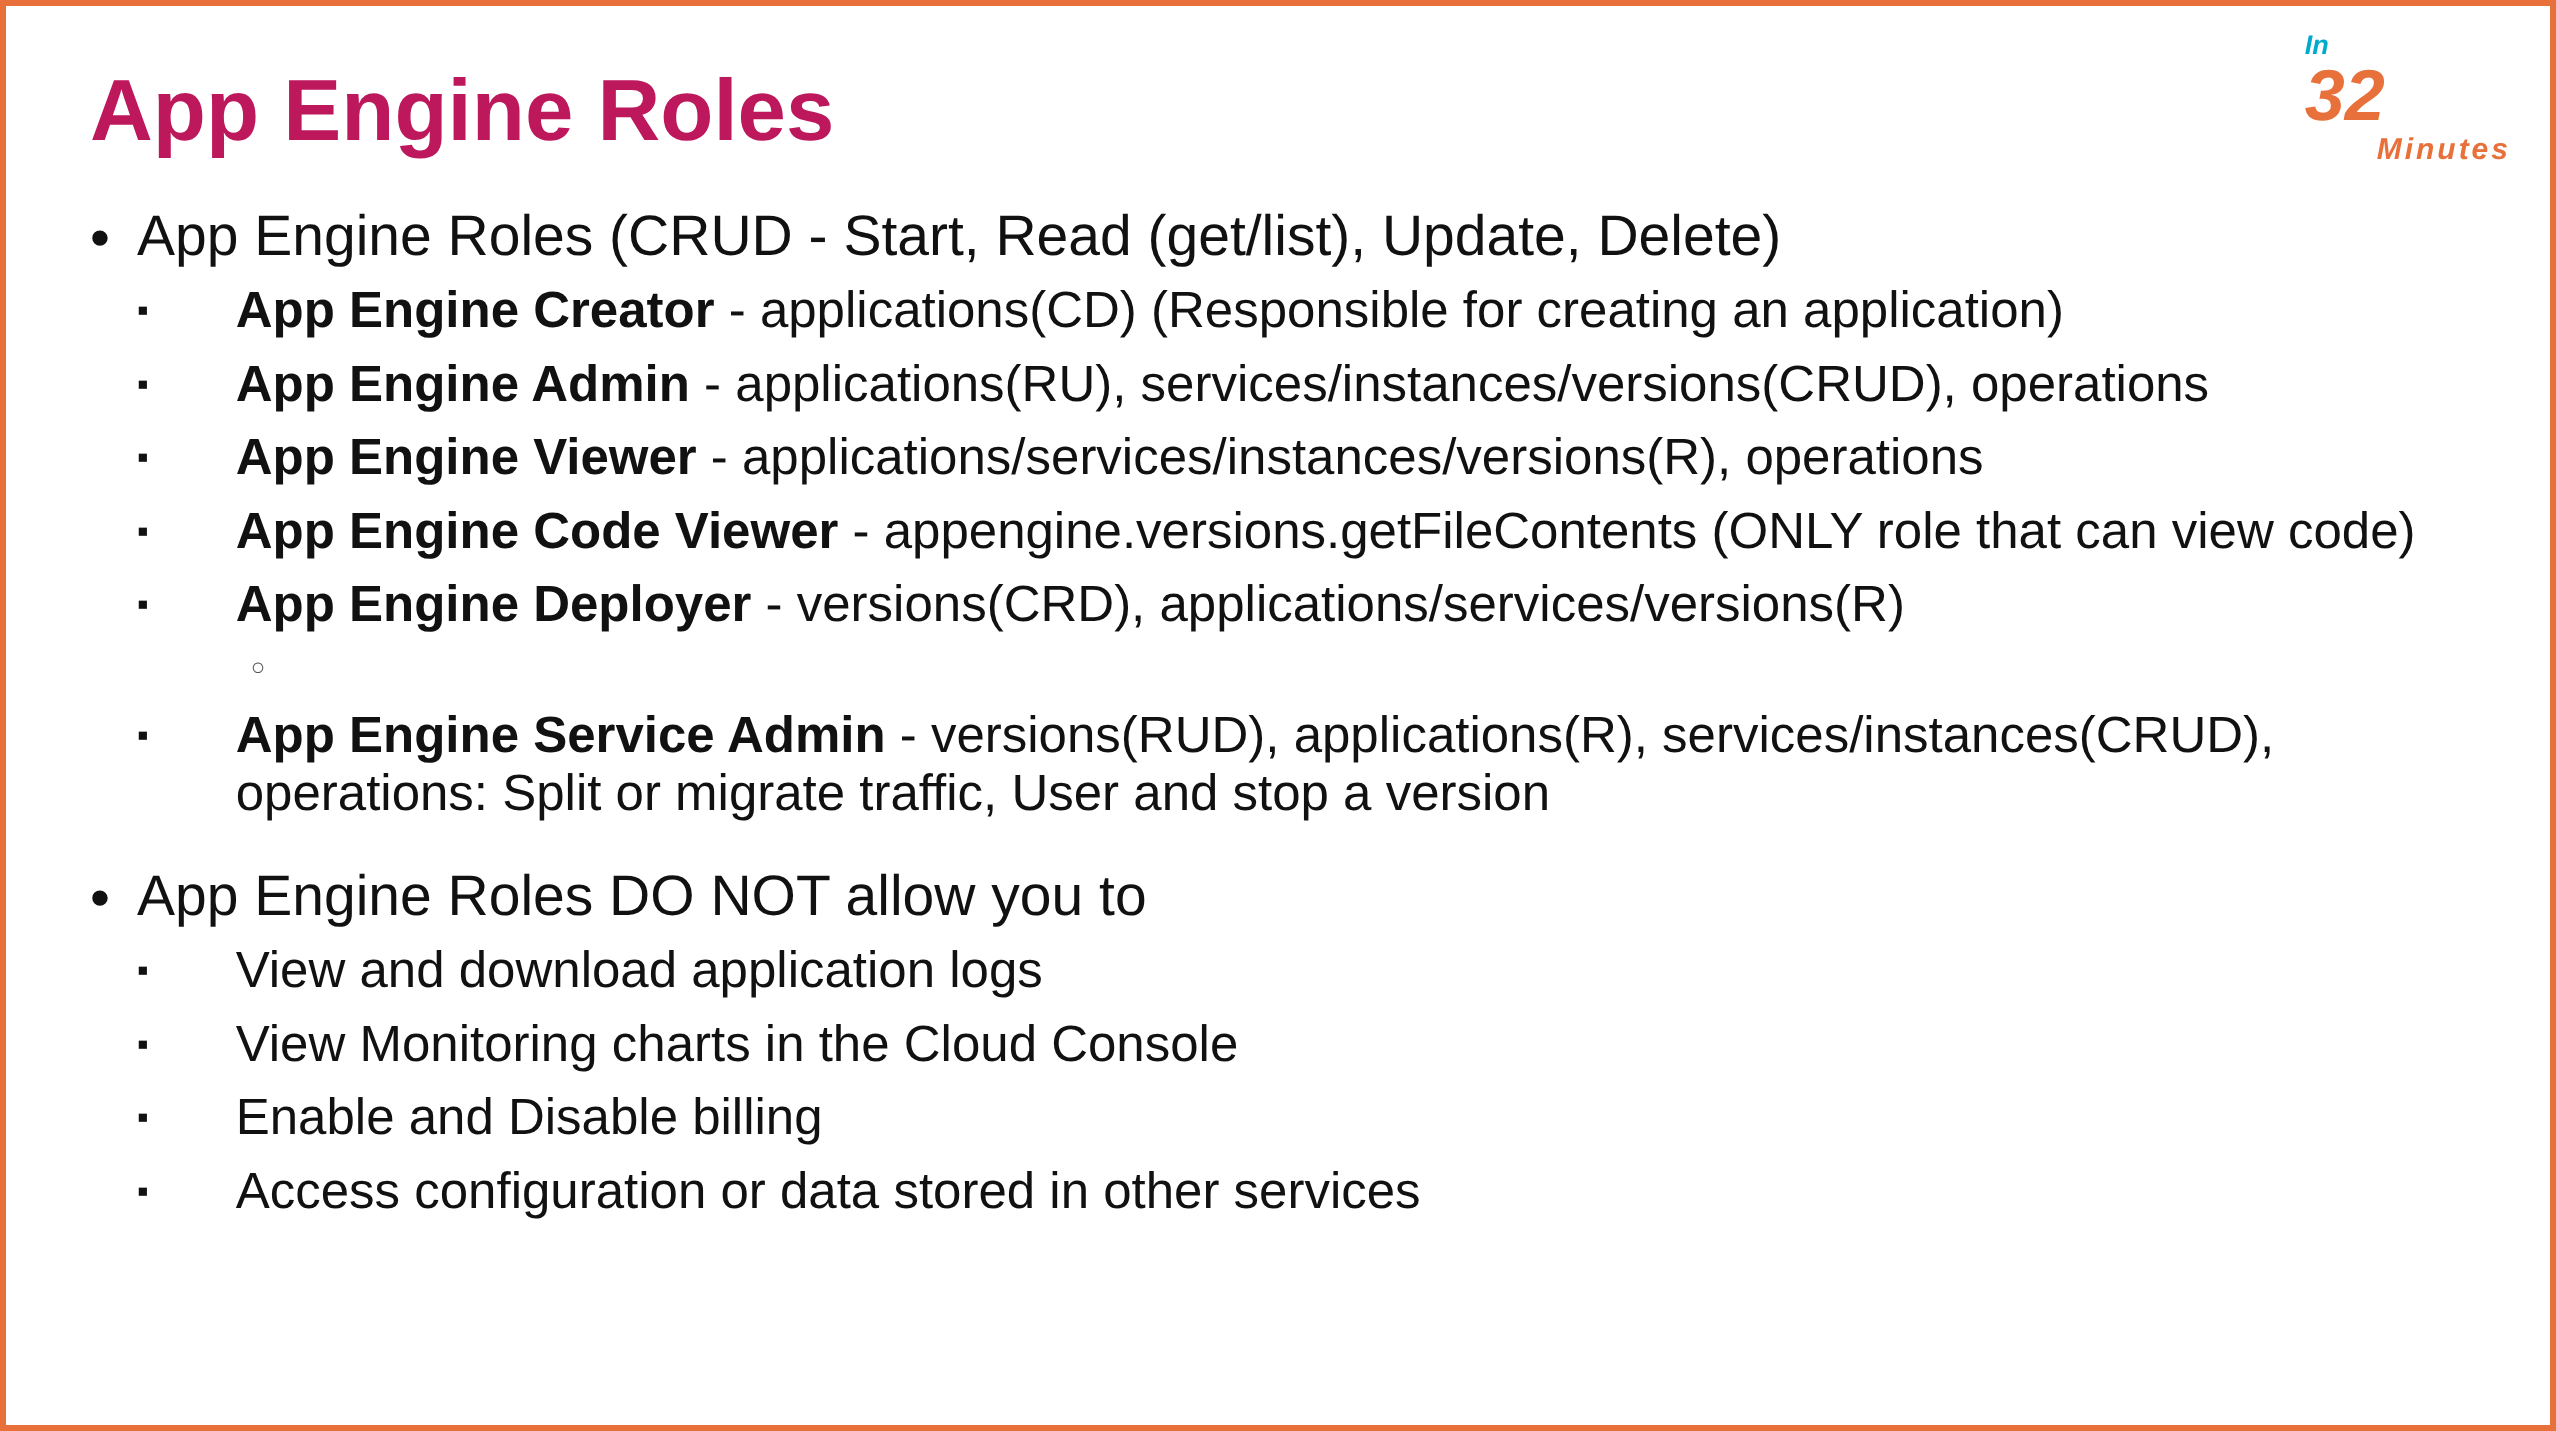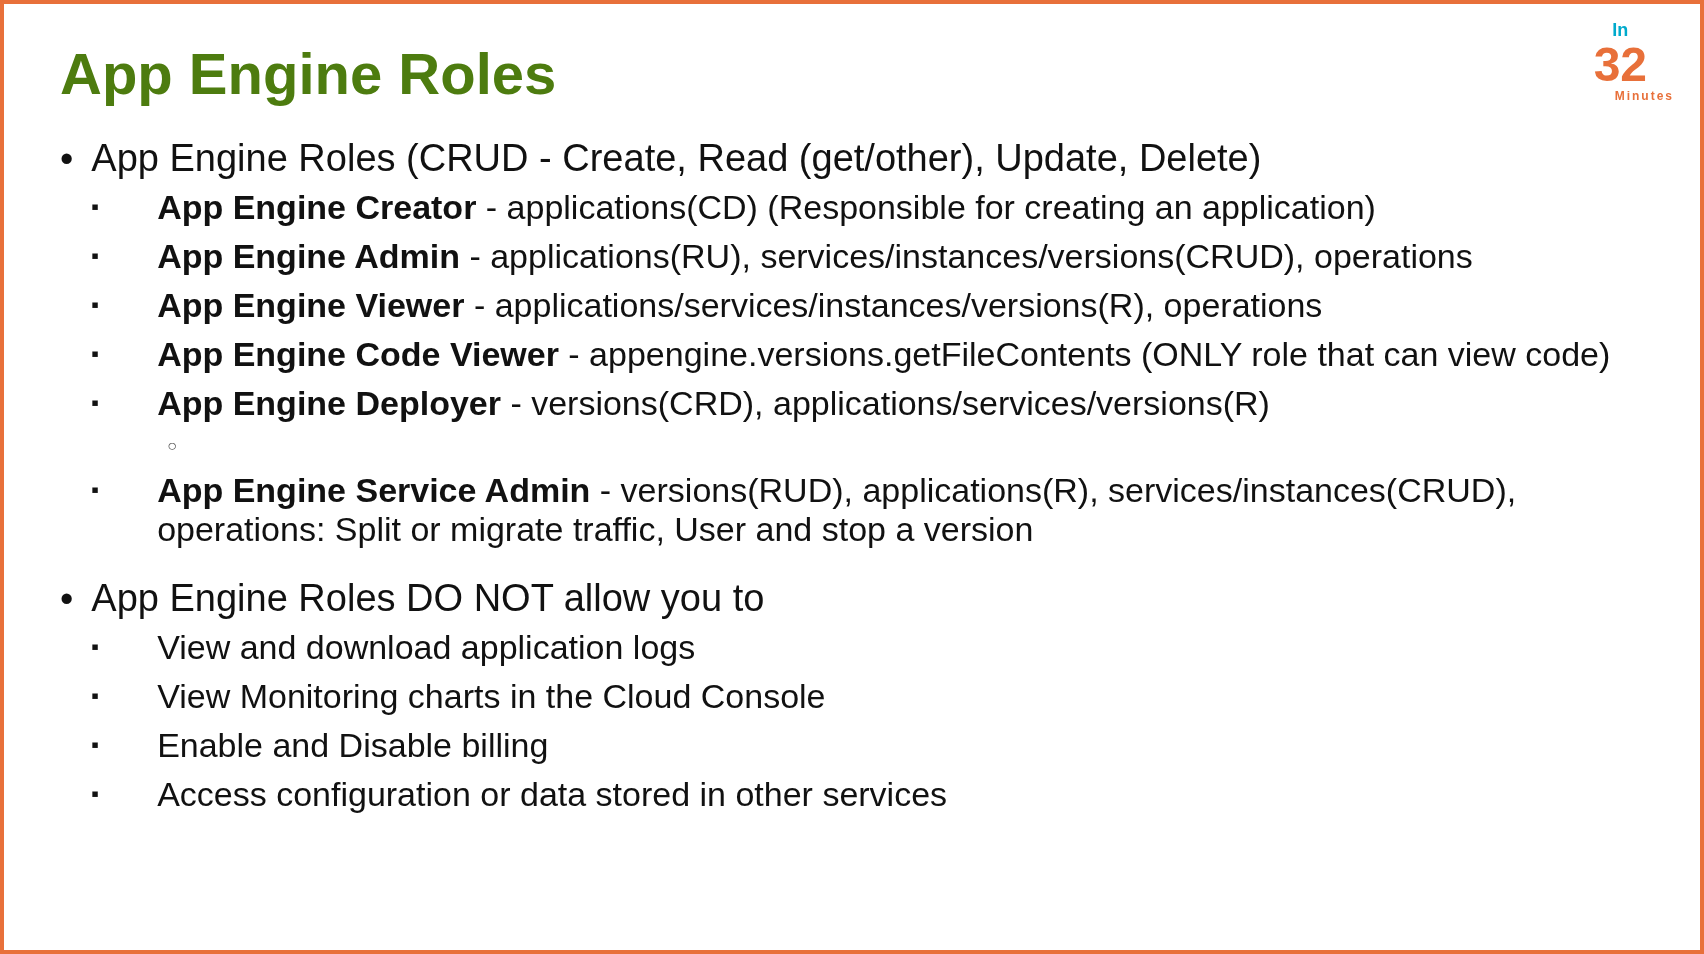--- a/index.html
+++ b/index.html
@@ -24,21 +24,21 @@
       pointer-events: none;
       z-index: 10;
     }
 
     .content {
       padding: 30px 60px 30px 60px;
       position: relative;
     }
 
     .slide-title {
-      color: #4d7c0f;
+      color: #be185d;
       font-size: 58px;
       font-weight: bold;
       margin-bottom: 30px;
       margin-top: 10px;
     }
 
     .main-list {
       list-style: none;
       padding: 0;
     }
@@ -114,38 +114,39 @@
       margin-right: 14px;
       flex-shrink: 0;
       margin-top: 8px;
       color: #555;
     }
 
     .logo-container {
       position: absolute;
       top: 20px;
       right: 30px;
-      text-align: center;
+      text-align: left;
+      font-style: italic;
     }
 
     .logo-in {
       font-size: 18px;
       font-weight: bold;
       color: #00aacc;
     }
 
     .logo-28 {
       font-size: 48px;
       font-weight: bold;
       color: #e8703a;
       line-height: 1;
     }
 
     .logo-minutes {
-      font-size: 12px;
+      font-size: 20px;
       font-weight: bold;
       color: #e8703a;
       letter-spacing: 2px;
       padding-left: 48px;
     }
   </style>
 </head>
 <body>
 
 <div class="slide-border"></div>
@@ -155,21 +156,21 @@
   <div class="logo-28">32</div>
   <div class="logo-minutes">Minutes</div>
 </div>
 
 <div class="content">
   <h1 class="slide-title">App Engine Roles</h1>
 
   <ul class="main-list" id="main-list-container">
   <li>
         <span class="bullet-dot">•</span>
-        <div class="item-content"><span>App Engine Roles (CRUD - Create, Read (get/other), Update, Delete)</span><ul class="sub-list">
+        <div class="item-content"><span>App Engine Roles (CRUD - Start, Read (get/list), Update, Delete)</span><ul class="sub-list">
             <li>
               <span class="sub-bullet">▪</span>
               <div class="sub-content"><span class="bold">App Engine Creator</span><span> - applications(CD) (Responsible for creating an application)</span></div>
             </li>
             <li>
               <span class="sub-bullet">▪</span>
               <div class="sub-content"><span class="bold">App Engine Admin</span><span> - applications(RU), services/instances/versions(CRUD), operations</span></div>
             </li>
             <li>
               <span class="sub-bullet">▪</span>

